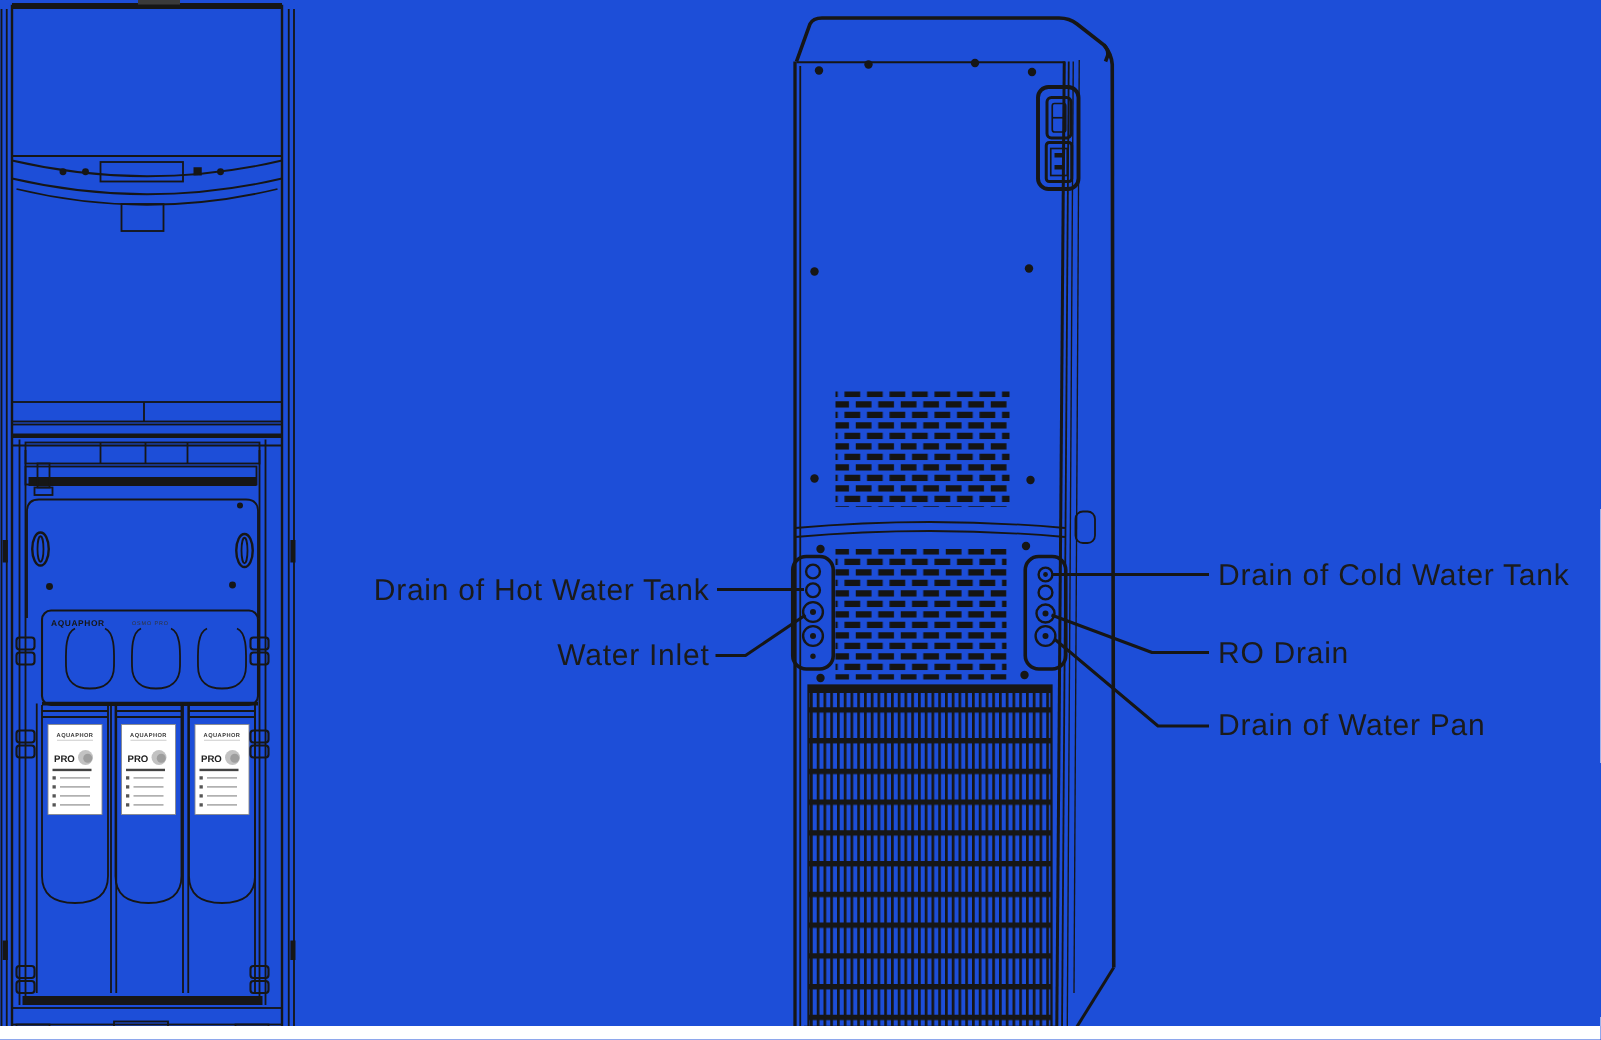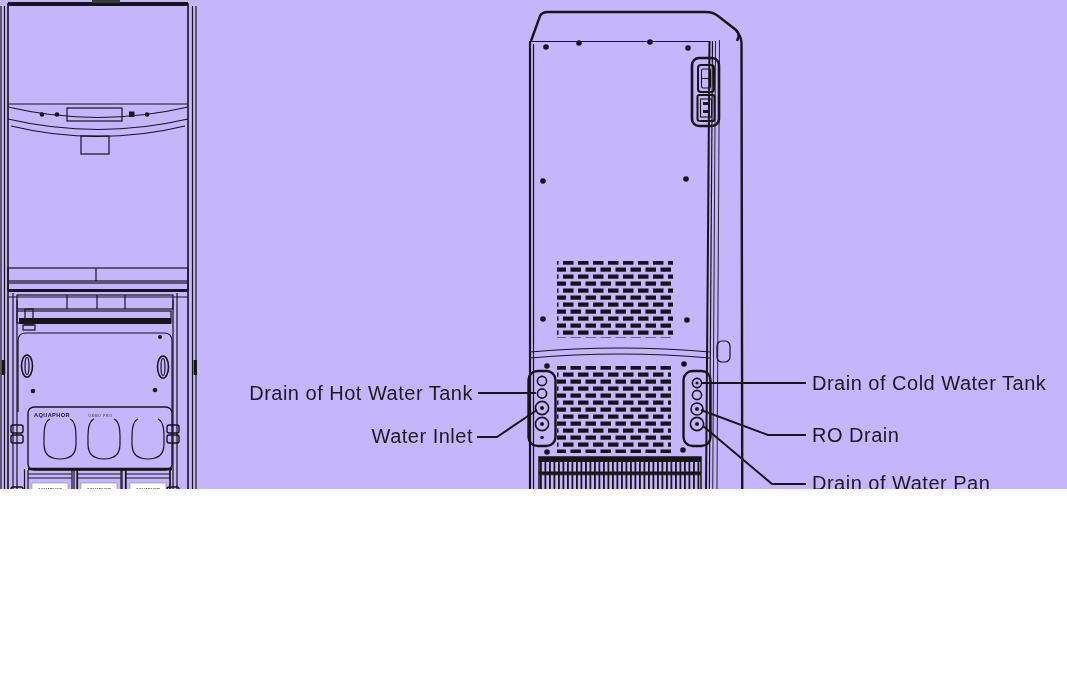--- a/index.html
+++ b/index.html
@@ -1,16 +1,16 @@
 <!DOCTYPE html>
 <html><head>
 <meta charset="utf-8">
 <style>
   html,body{margin:0;padding:0;background:#ffffff;}
-  .stage{position:relative;width:1067px;height:489px;background:#c4b5fd;overflow:hidden;
+  .stage{position:relative;width:1067px;height:684px;background:#1d4ed8;overflow:hidden;
          font-family:"Liberation Sans", sans-serif;}
   svg{display:block;}
   text.callout{font-family:"Liberation Sans", sans-serif;font-size:20px;letter-spacing:0.5px;fill:#1b1b1b;}
   text.tinybrand{font-family:"Liberation Sans", sans-serif;font-weight:bold;}
 </style>
 </head>
 <body>
 
 <div class="stage">
 <svg width="1067" height="693" viewBox="0 0 1067 693">

